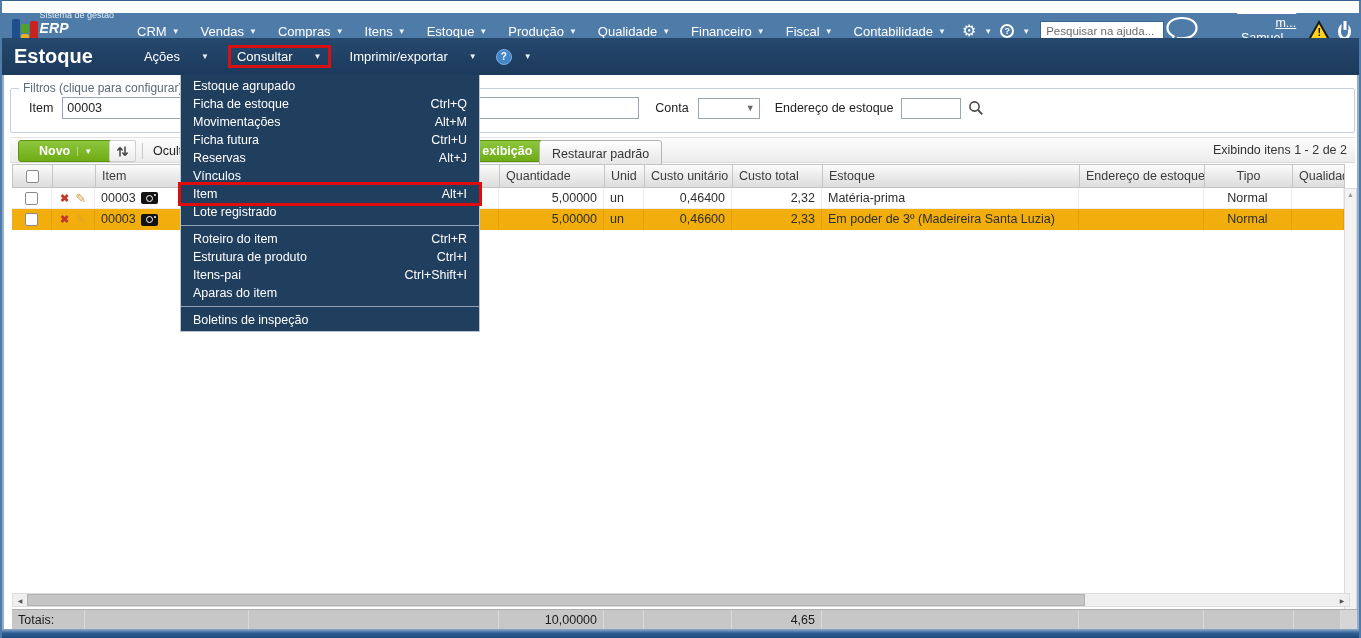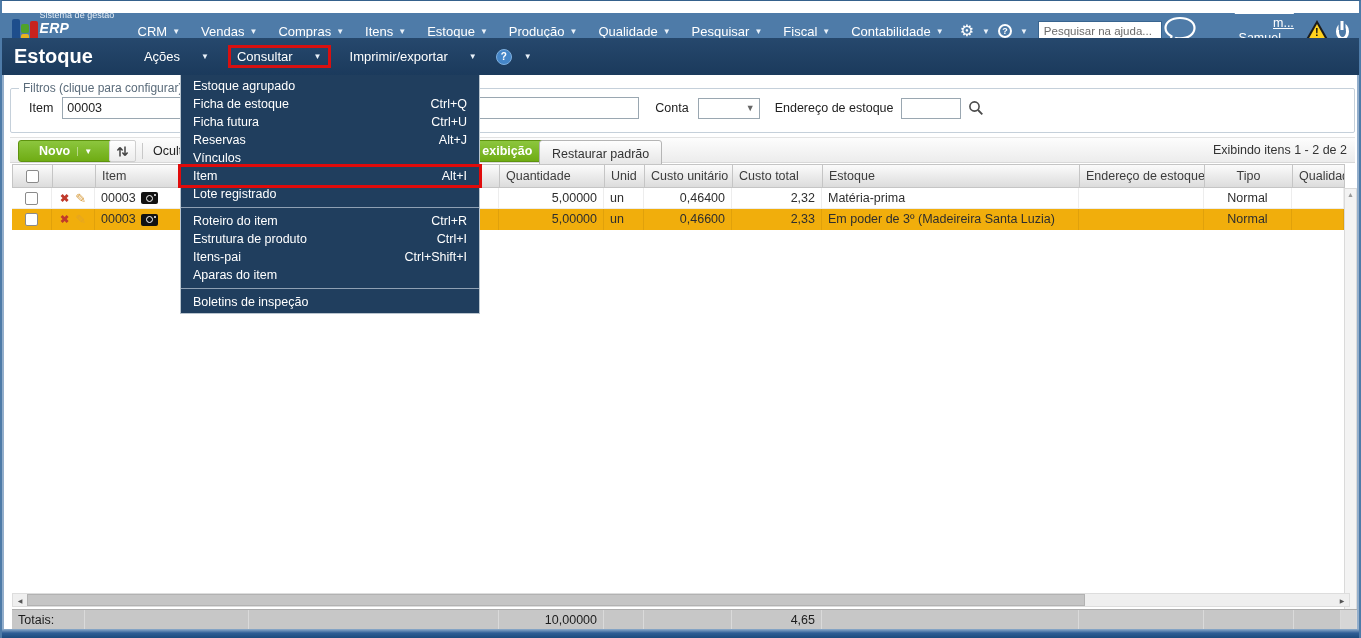--- a/index.html
+++ b/index.html
@@ -194,21 +194,21 @@
         </span>
       <span class="tn">
           <span>Produção</span>
           <span class="caret">▼</span>
         </span>
       <span class="tn">
           <span>Qualidade</span>
           <span class="caret">▼</span>
         </span>
       <span class="tn">
-          <span>Pesquisar</span>
+          <span>Financeiro</span>
           <span class="caret">▼</span>
         </span>
       <span class="tn">
           <span>Fiscal</span>
           <span class="caret">▼</span>
         </span>
       <span class="tn">
           <span>Contabilidade</span>
           <span class="caret">▼</span>
         </span>
@@ -396,20 +396,24 @@
   <div class="menu">
     <div class="mi">
       <span>Estoque agrupado</span>
         <span class="sc"></span>
     </div>
     <div class="mi">
       <span>Ficha de estoque</span>
         <span class="sc">Ctrl+Q</span>
     </div>
     <div class="mi">
+      <span>Movimentações</span>
+        <span class="sc">Alt+M</span>
+    </div>
+    <div class="mi">
       <span>Ficha futura</span>
         <span class="sc">Ctrl+U</span>
     </div>
     <div class="mi">
       <span>Reservas</span>
         <span class="sc">Alt+J</span>
     </div>
     <div class="mi">
       <span>Vínculos</span>
         <span class="sc"></span>

